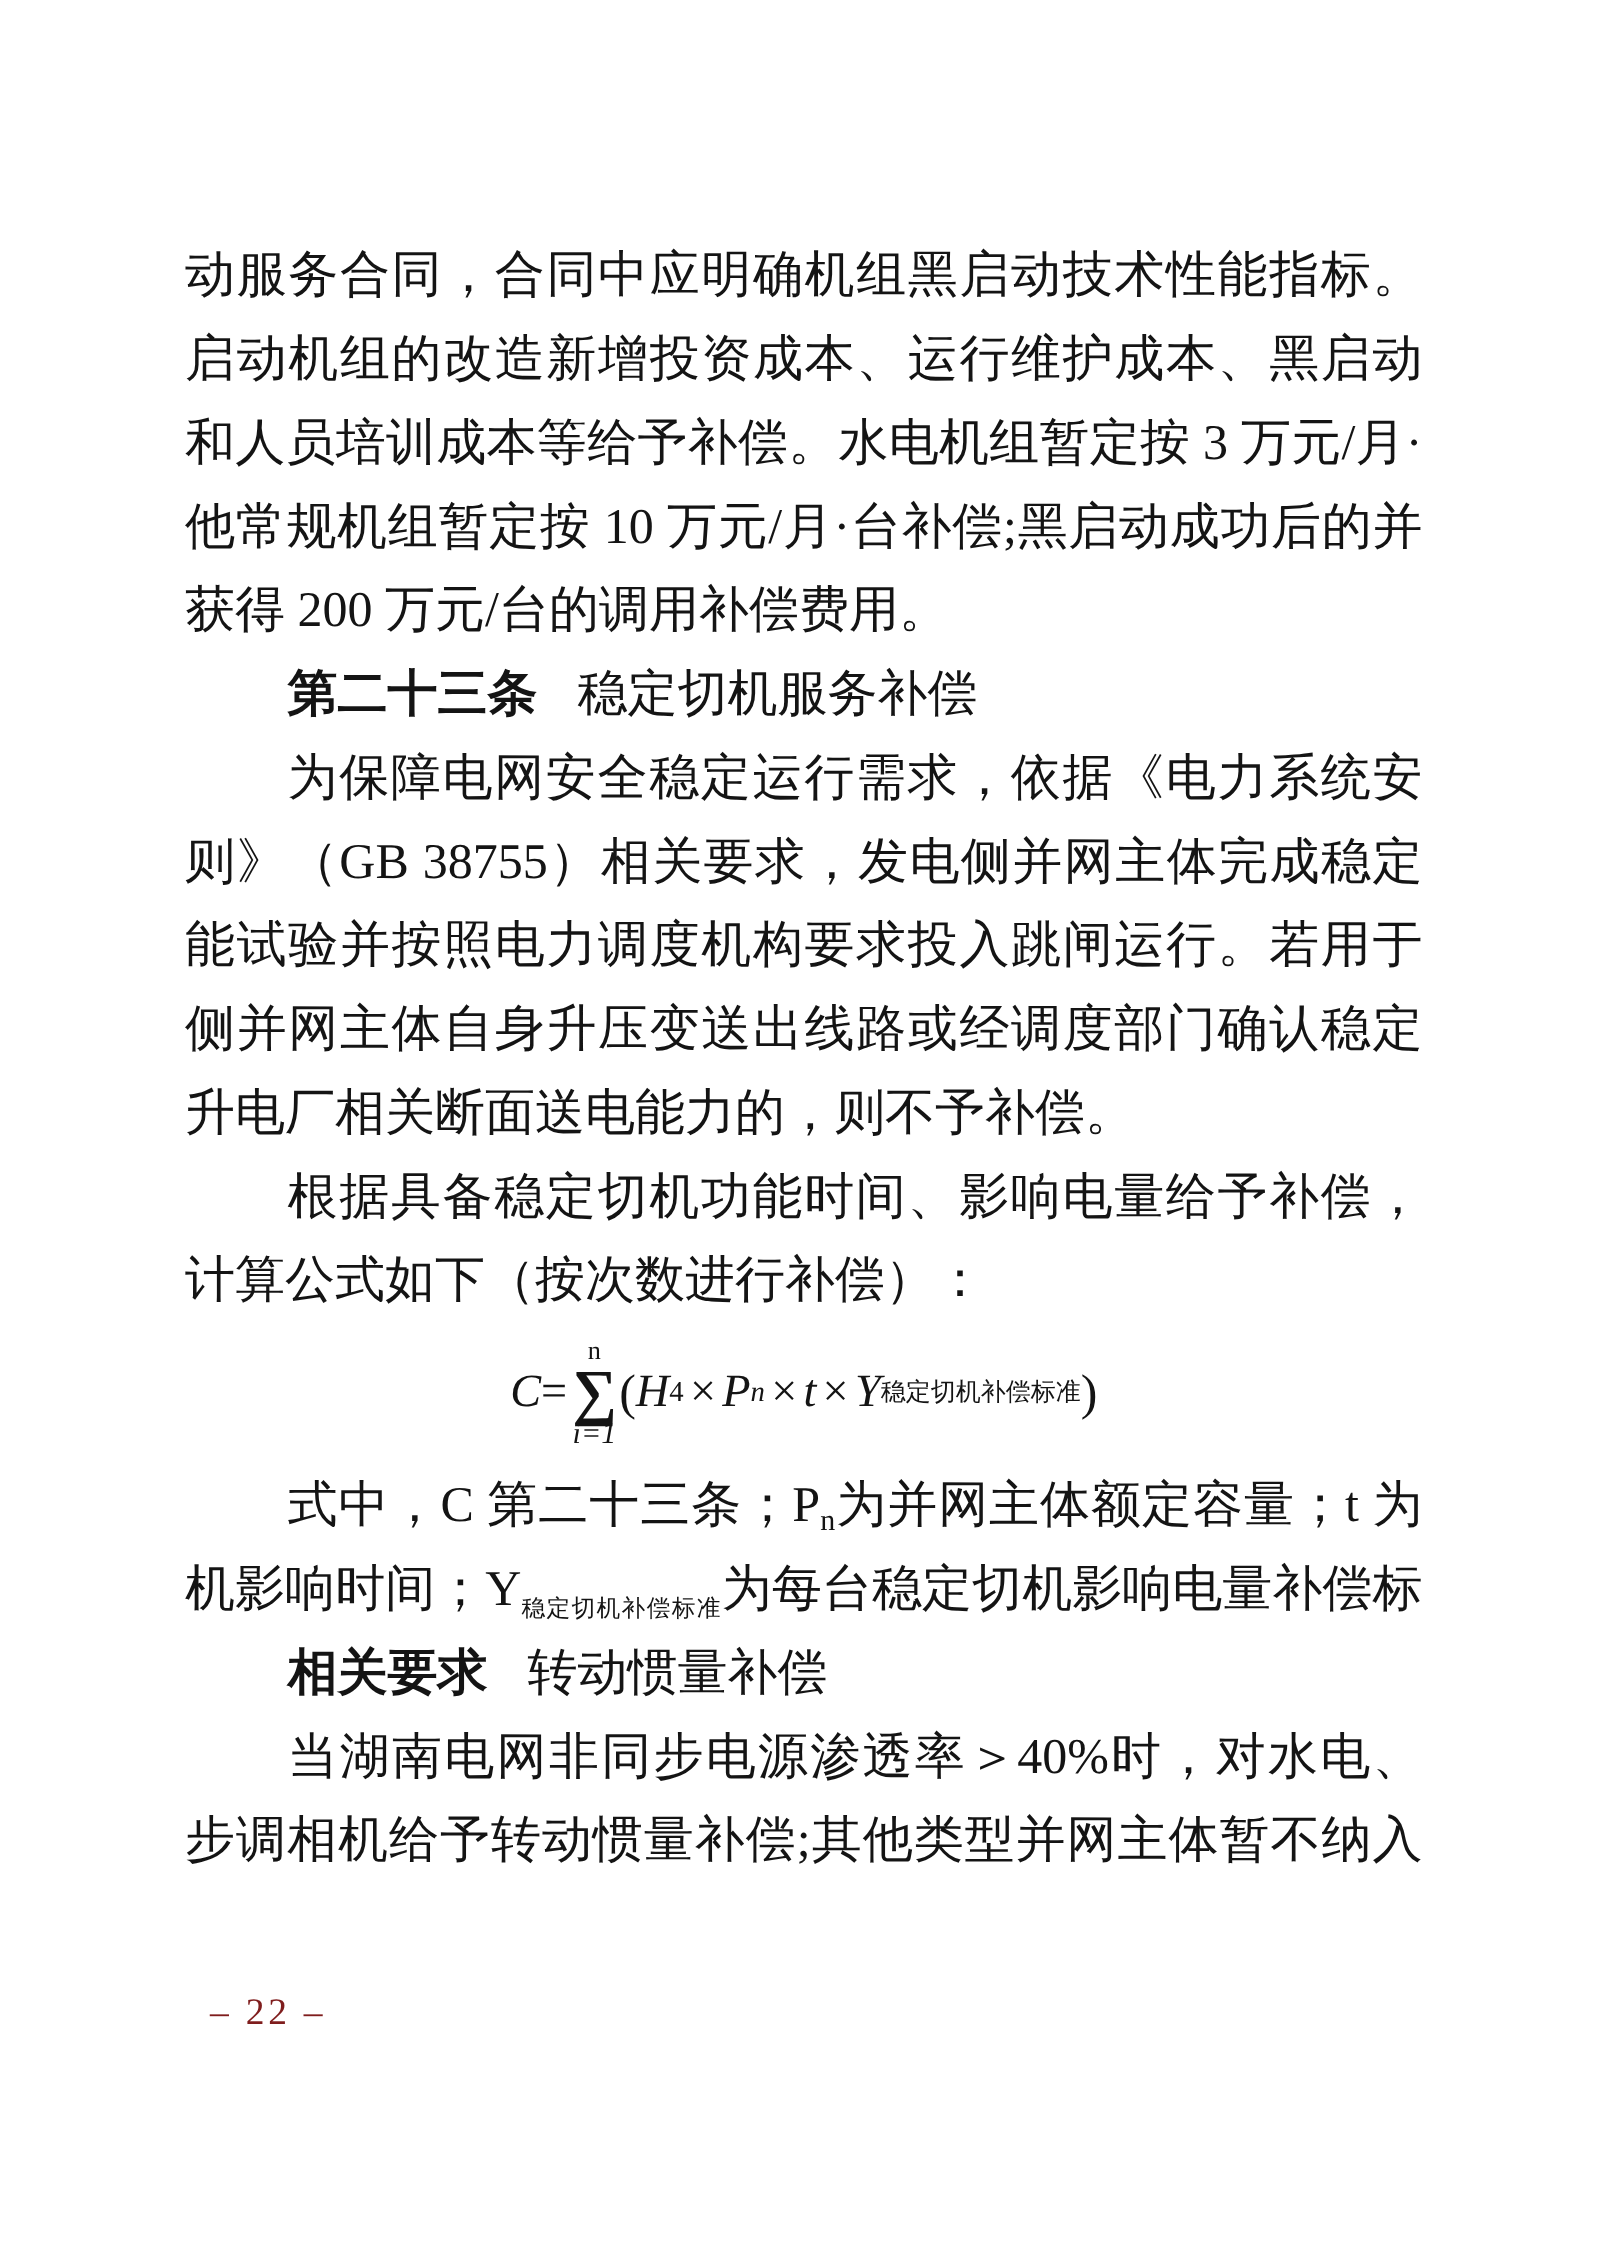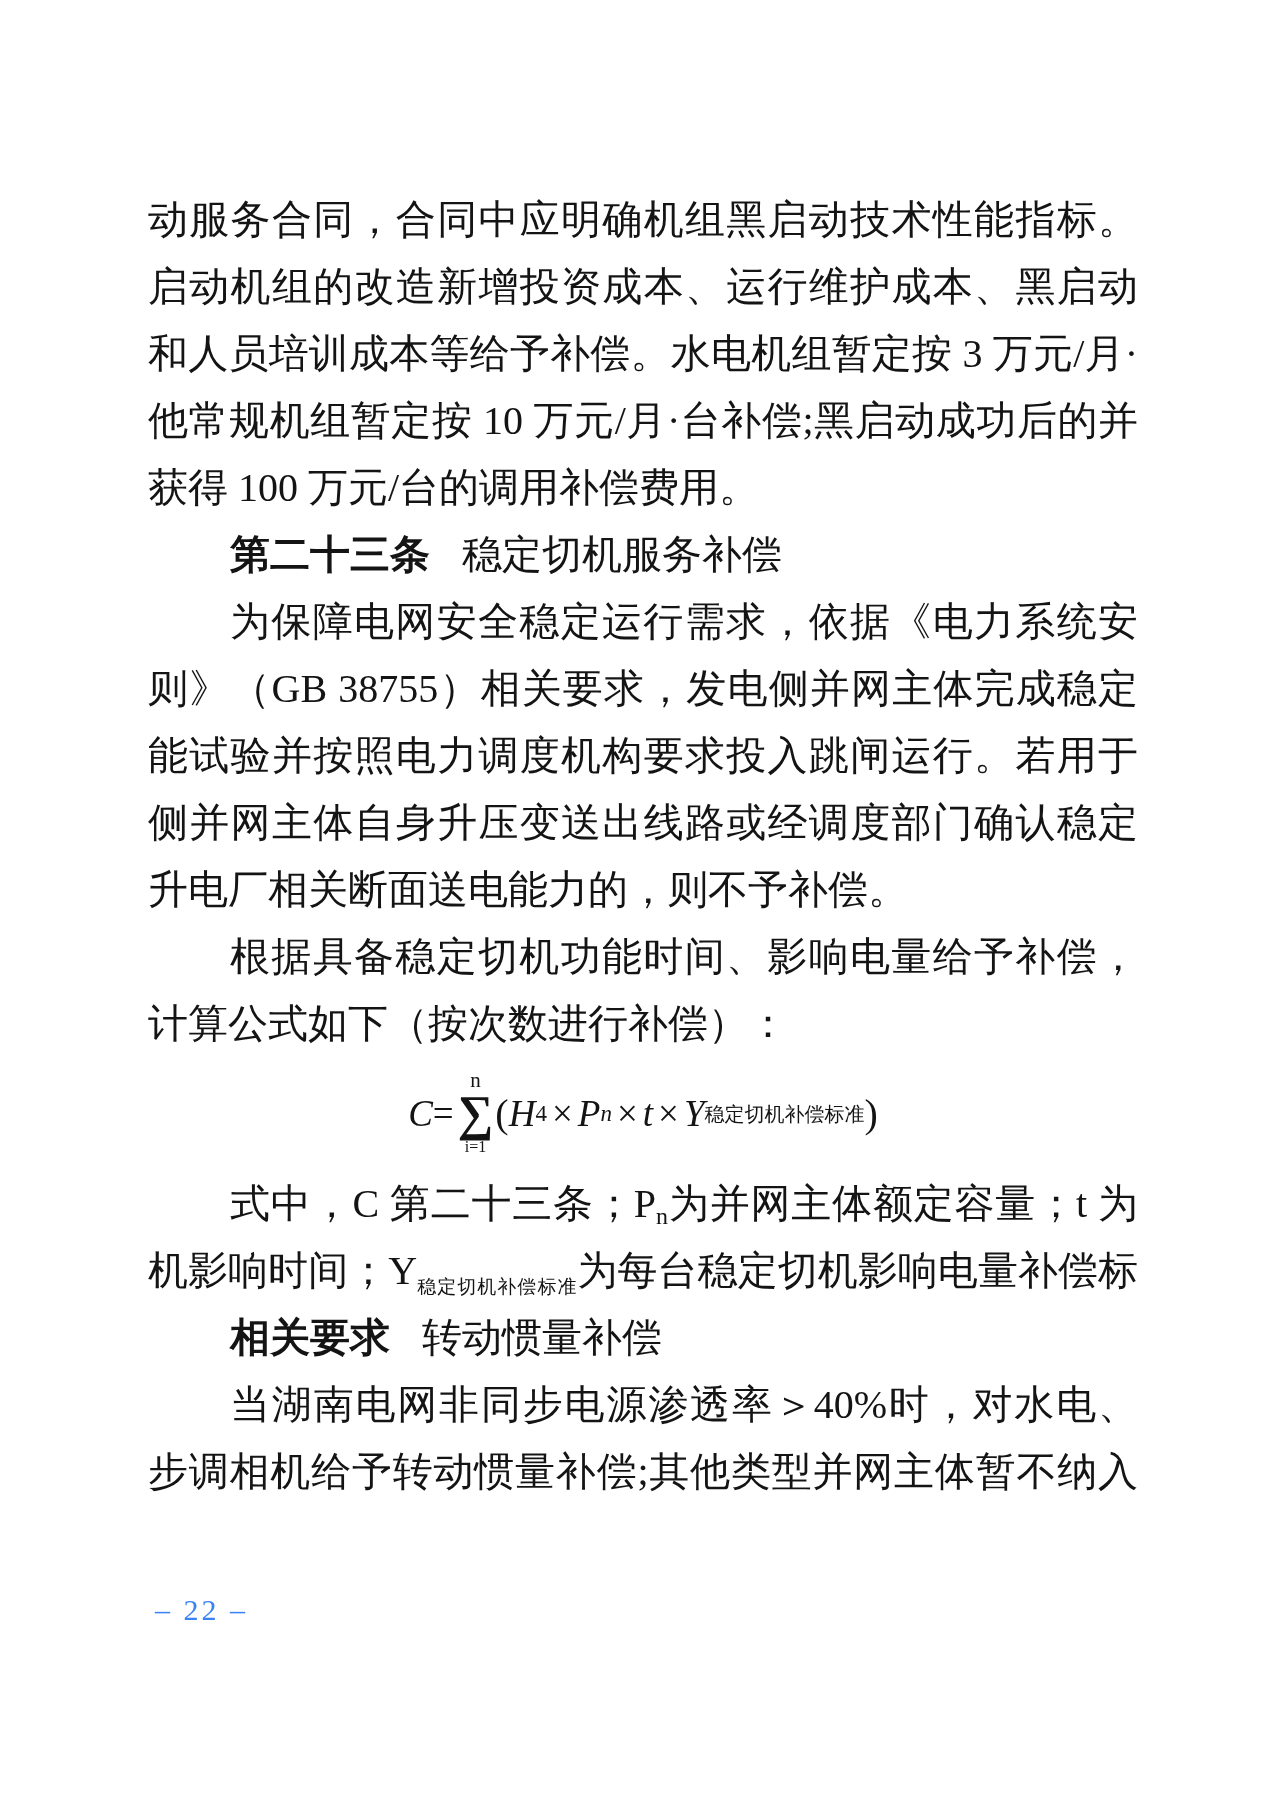--- a/index.html
+++ b/index.html
@@ -59,45 +59,45 @@
   .formula .up{ font-style:normal; }
   .fsigma{
     display:inline-flex;
     flex-direction:column;
     align-items:center;
     margin:0 2px 0 4px;
     font-style:normal;
   }
   .fsigma .stop{ font-size:21px; line-height:18px; }
   .fsigma .ssign{ font-size:50px; line-height:48px; font-weight:bold; }
-  .fsigma .sbot{ font-size:16px; line-height:20px; }
+  .fsigma .sbot{ font-size:24px; line-height:20px; font-style:italic; }
   .fx{ margin:0 5px; font-style:normal; }
   .fsub{ font-size:23px; vertical-align:-8px; line-height:0; }
   .fsub.cnsub{ font-size:20px; font-style:normal; vertical-align:-11px; }
   .fparen{ font-style:normal; font-size:40px; }
   .page-number{
     position:absolute;
-    left:155px;
+    left:168px;
     top:1593px;
     font-size:30px;
     letter-spacing:3px;
-    color:#3b82f6;
+    color:#7f1d1d;
   }
 </style>
 </head>
 <body>
 
 <div class="page">
   <div class="content">
 
     <div class="line j">动服务合同，合同中应明确机组黑启动技术性能指标。对提供黑</div>
     <div class="line j">启动机组的改造新增投资成本、运行维护成本、黑启动测试成本</div>
     <div class="line j">和人员培训成本等给予补偿。水电机组暂定按 3 万元/月·台，其</div>
     <div class="line j">他常规机组暂定按 10 万元/月·台补偿;黑启动成功后的并网主体</div>
-    <div class="line">获得 100 万元/台的调用补偿费用。</div>
+    <div class="line">获得 200 万元/台的调用补偿费用。</div>
 
     <div class="line ind heading">
       <span class="hnum">第二十三条</span><span>稳定切机服务补偿</span>
     </div>
 
     <div class="line j ind">为保障电网安全稳定运行需求，依据《电力系统安全稳定导</div>
     <div class="line j">则》（GB 38755）相关要求，发电侧并网主体完成稳定切机功</div>
     <div class="line j">能试验并按照电力调度机构要求投入跳闸运行。若用于提高发电</div>
     <div class="line j">侧并网主体自身升压变送出线路或经调度部门确认稳定切机提</div>
     <div class="line">升电厂相关断面送电能力的，则不予补偿。</div>

